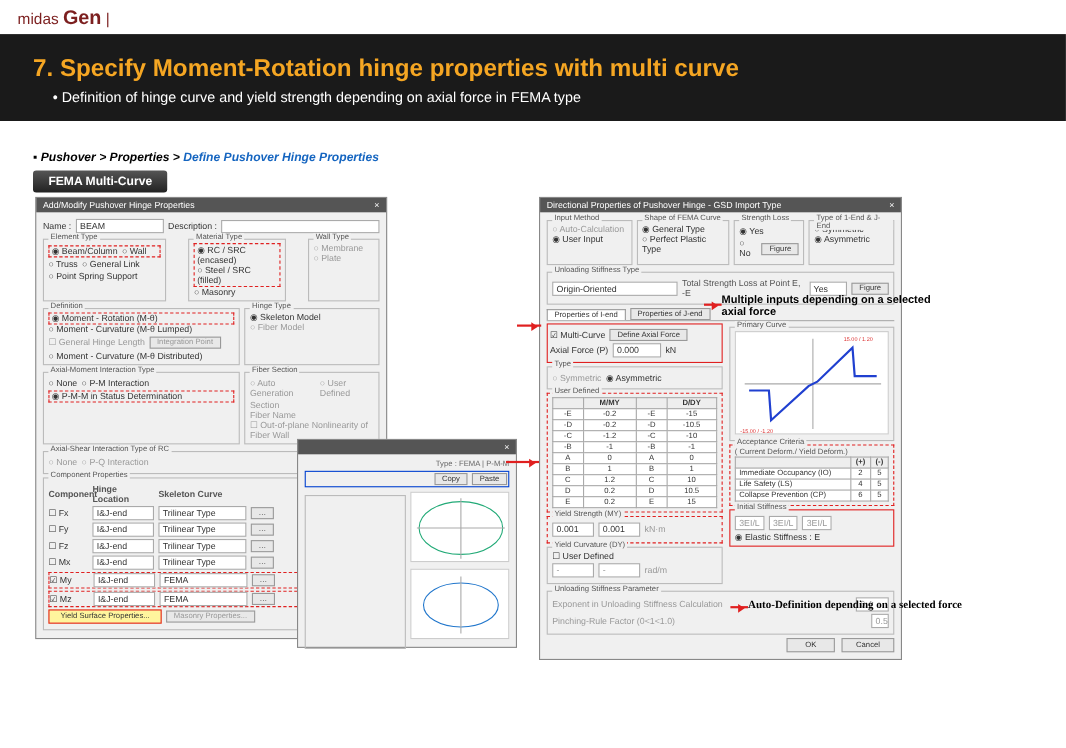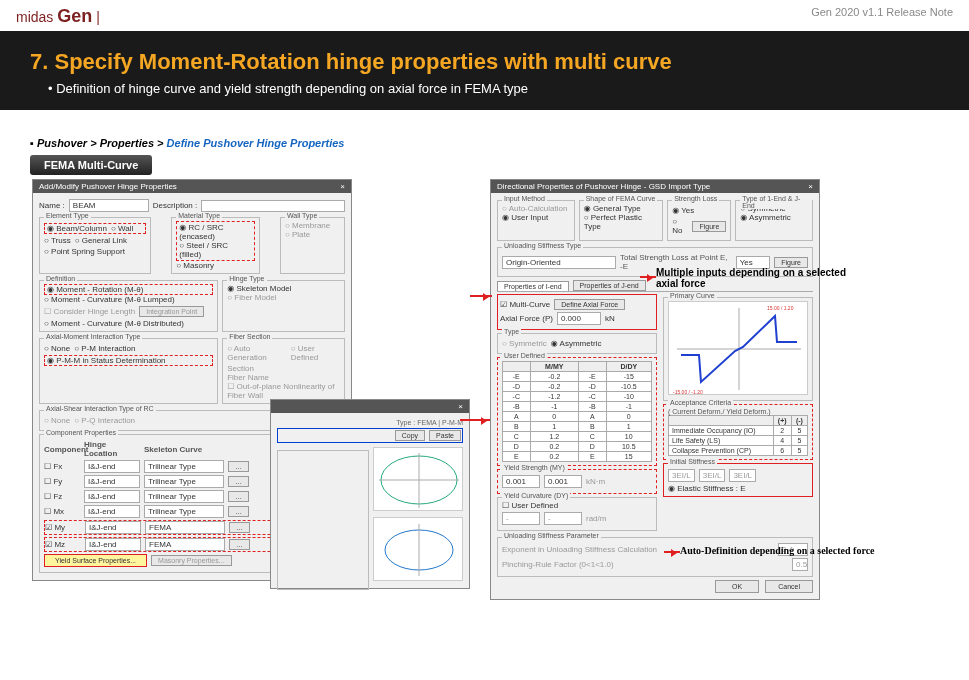--- a/index.html
+++ b/index.html
@@ -51,21 +51,20 @@
   svg.chart { background:#fff; border:1px solid #ccc; }
 </style>
 </head>
 <body>
 
 
 
 
 <div class="top-bar">
   <span class="logo"><span>midas </span><b>Gen</b> |</span>
-  <span>Gen 2020 v1.1 Release Note</span>
 </div>
 
 
 <div class="header-band">
   <div class="header-title">7. Specify Moment-Rotation hinge properties with multi curve</div>
   <div class="header-sub">Definition of hinge curve and yield strength depending on axial force in FEMA type</div>
 </div>
 
 <div class="breadcrumb">
   <span>Pushover &gt; Properties &gt; </span><span class="bc-end">Define Pushover Hinge Properties</span>
@@ -115,21 +114,21 @@
           <div class="radio">Membrane</div>
           <div class="radio">Plate</div>
         </div>
       </div>
       <div style="display:flex; gap:4px;">
         <div class="gbox" style="flex:1.5">
             <span class="gbox-title">Definition</span>
           <div class="radio sel dashed-red" style="padding:0 2px">Moment - Rotation (M-θ)</div>
           <div class="radio">Moment - Curvature (M-θ Lumped)</div>
           <div class="row muted">
-              <span class="chk">Consider Hinge Length</span>
+              <span class="chk">General Hinge Length</span>
               <span class="btn">Integration Point</span>
             </div>
           <div class="radio">Moment - Curvature (M-θ Distributed)</div>
         </div>
         <div class="gbox" style="flex:1">
             <span class="gbox-title">Hinge Type</span>
           <div class="radio sel">Skeleton Model</div>
           <div class="radio muted">Fiber Model</div>
         </div>
       </div>

